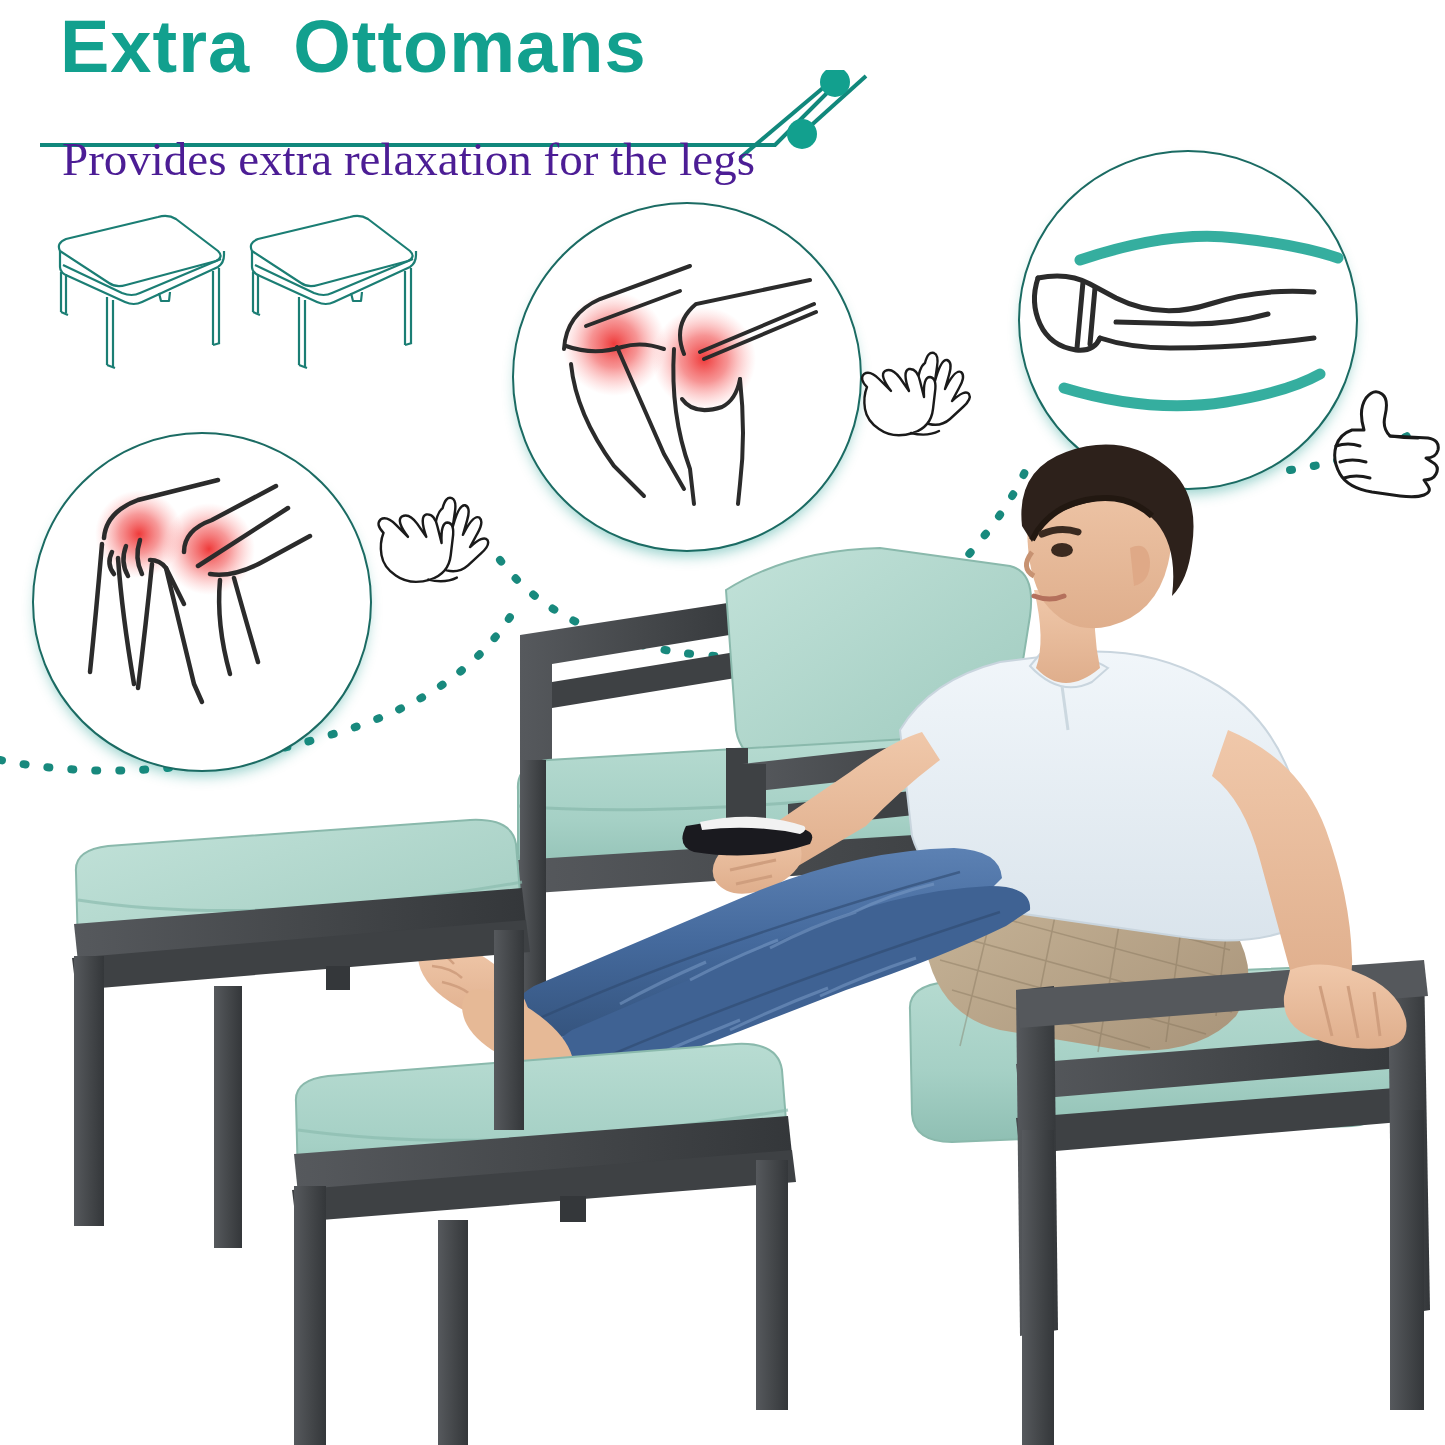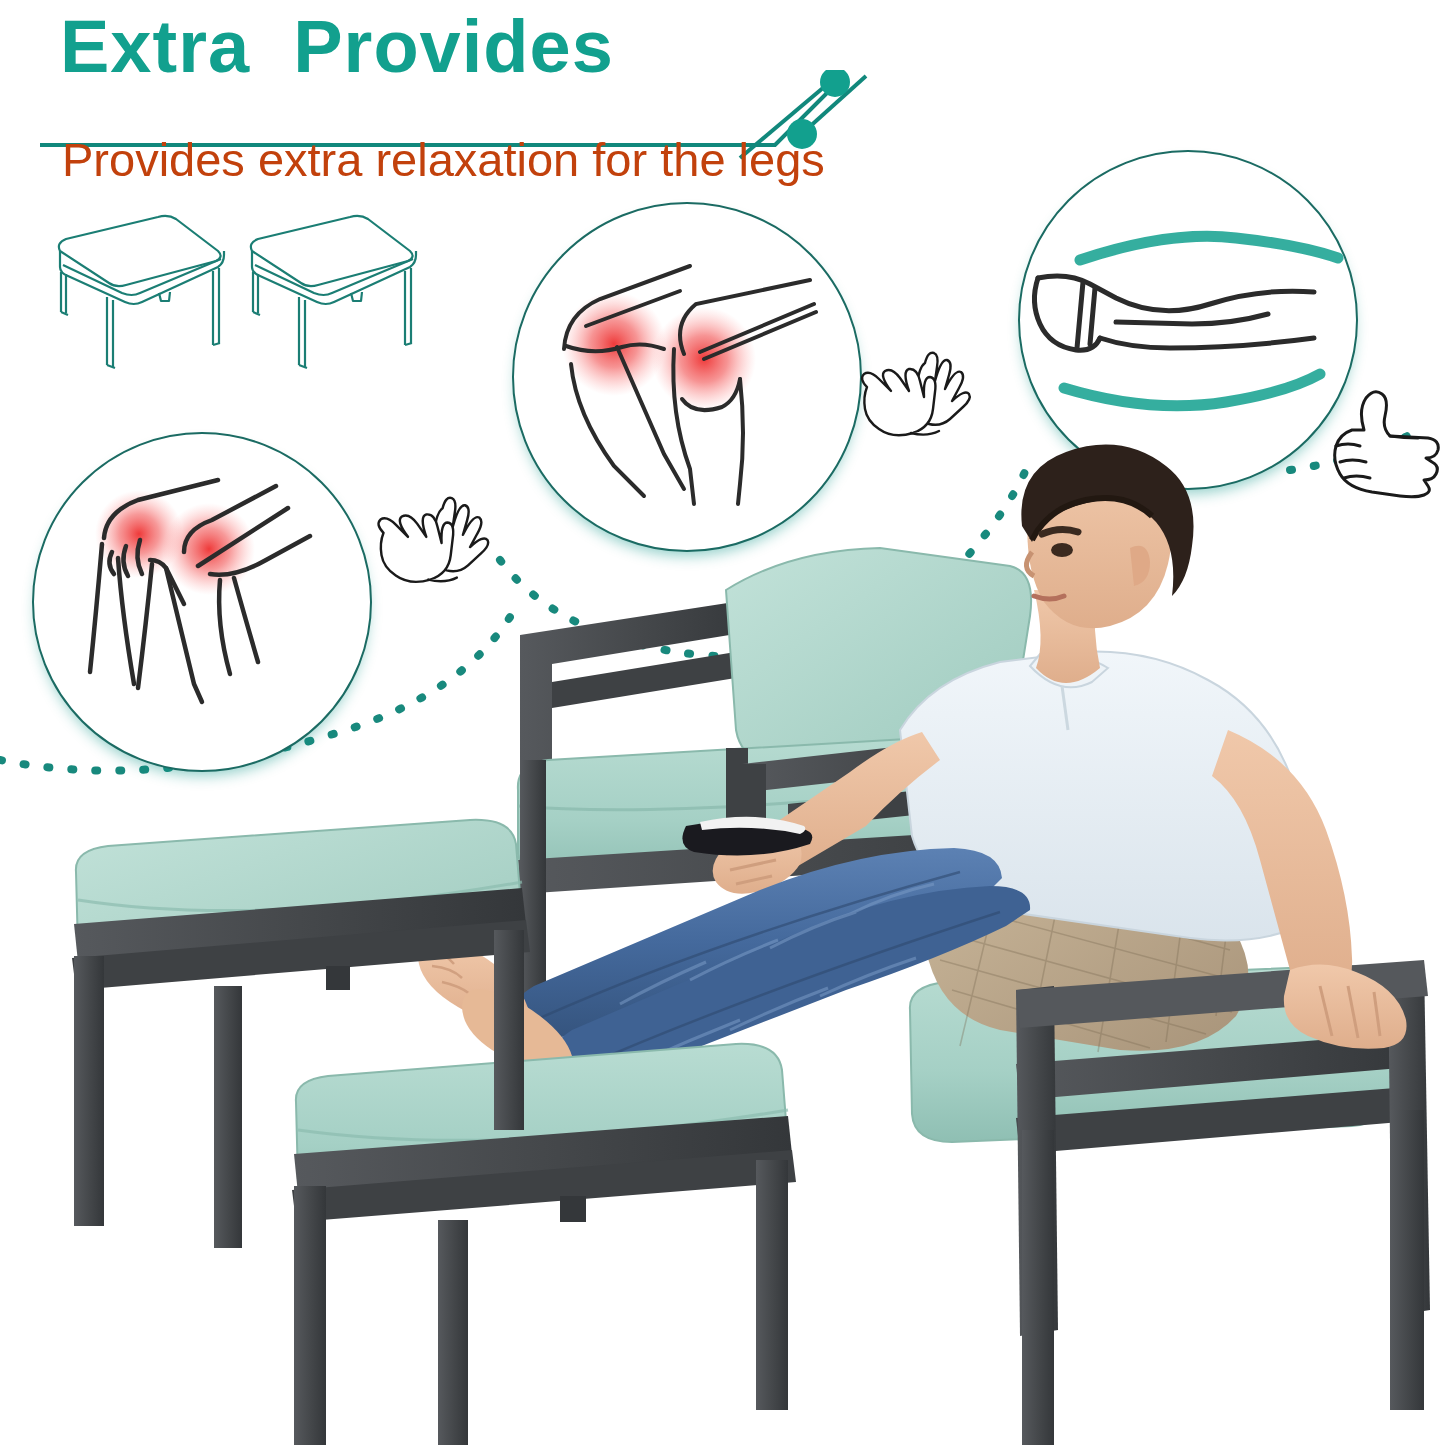--- a/index.html
+++ b/index.html
@@ -5,22 +5,22 @@
   html,body{margin:0;padding:0;background:#ffffff;}
   body{width:1445px;height:1445px;overflow:hidden;
        font-family:"Liberation Sans","DejaVu Sans",sans-serif;}
   #stage{position:relative;width:1445px;height:1445px;background:#fff;overflow:hidden;}
 
   
   #header{position:absolute;left:0;top:0;width:1445px;height:200px;}
   #title{position:absolute;left:60px;top:8px;font-size:74px;font-weight:bold;
          color:#12a08e;letter-spacing:1px;white-space:pre;line-height:1.05;
          font-family:"Liberation Sans","DejaVu Sans",sans-serif;}
-  #subtitle{position:absolute;left:62px;top:132px;font-size:47px;color:#c2410c;
-            white-space:nowrap;font-family:Liberation Sans, sans-serif;}
+  #subtitle{position:absolute;left:62px;top:132px;font-size:47px;color:#4c1d95;
+            white-space:nowrap;font-family:Liberation Serif, serif;}
   #title-deco{position:absolute;left:40px;top:70px;width:850px;height:90px;}
 
   
   .circle{position:absolute;border-radius:50%;background:#fff;
           border:2px solid #1b6b63;box-sizing:border-box;
           box-shadow:0 8px 14px -4px rgba(17,150,138,.45);}
   .circle-svg{position:absolute;left:0;top:0;}
 
   .hand-icon{position:absolute;}
   .thumb-icon{position:absolute;}
@@ -34,21 +34,21 @@
   
   #photo{position:absolute;left:0;top:430px;width:1445px;height:1015px;}
 </style>
 </head>
 <body>
 
 <div id="stage">
 
   <div id="header">
 
-    <div id="title">Extra  Provides</div>
+    <div id="title">Extra  Ottomans</div>
 
     <svg id="title-deco" viewBox="0 0 850 90">
       <path d="M0 75 L735 75 L792 18" stroke="#11887c" stroke-width="4" fill="none"></path>
       <path d="M700 88 L790 12" stroke="#11887c" stroke-width="4" fill="none"></path>
       <path d="M766 60 L826 6" stroke="#11887c" stroke-width="4" fill="none"></path>
       <circle cx="795" cy="12" r="15" fill="#12a08e"></circle>
       <circle cx="762" cy="64" r="15" fill="#12a08e"></circle>
     </svg>
 
     <div id="subtitle">Provides extra relaxation for the legs</div>

